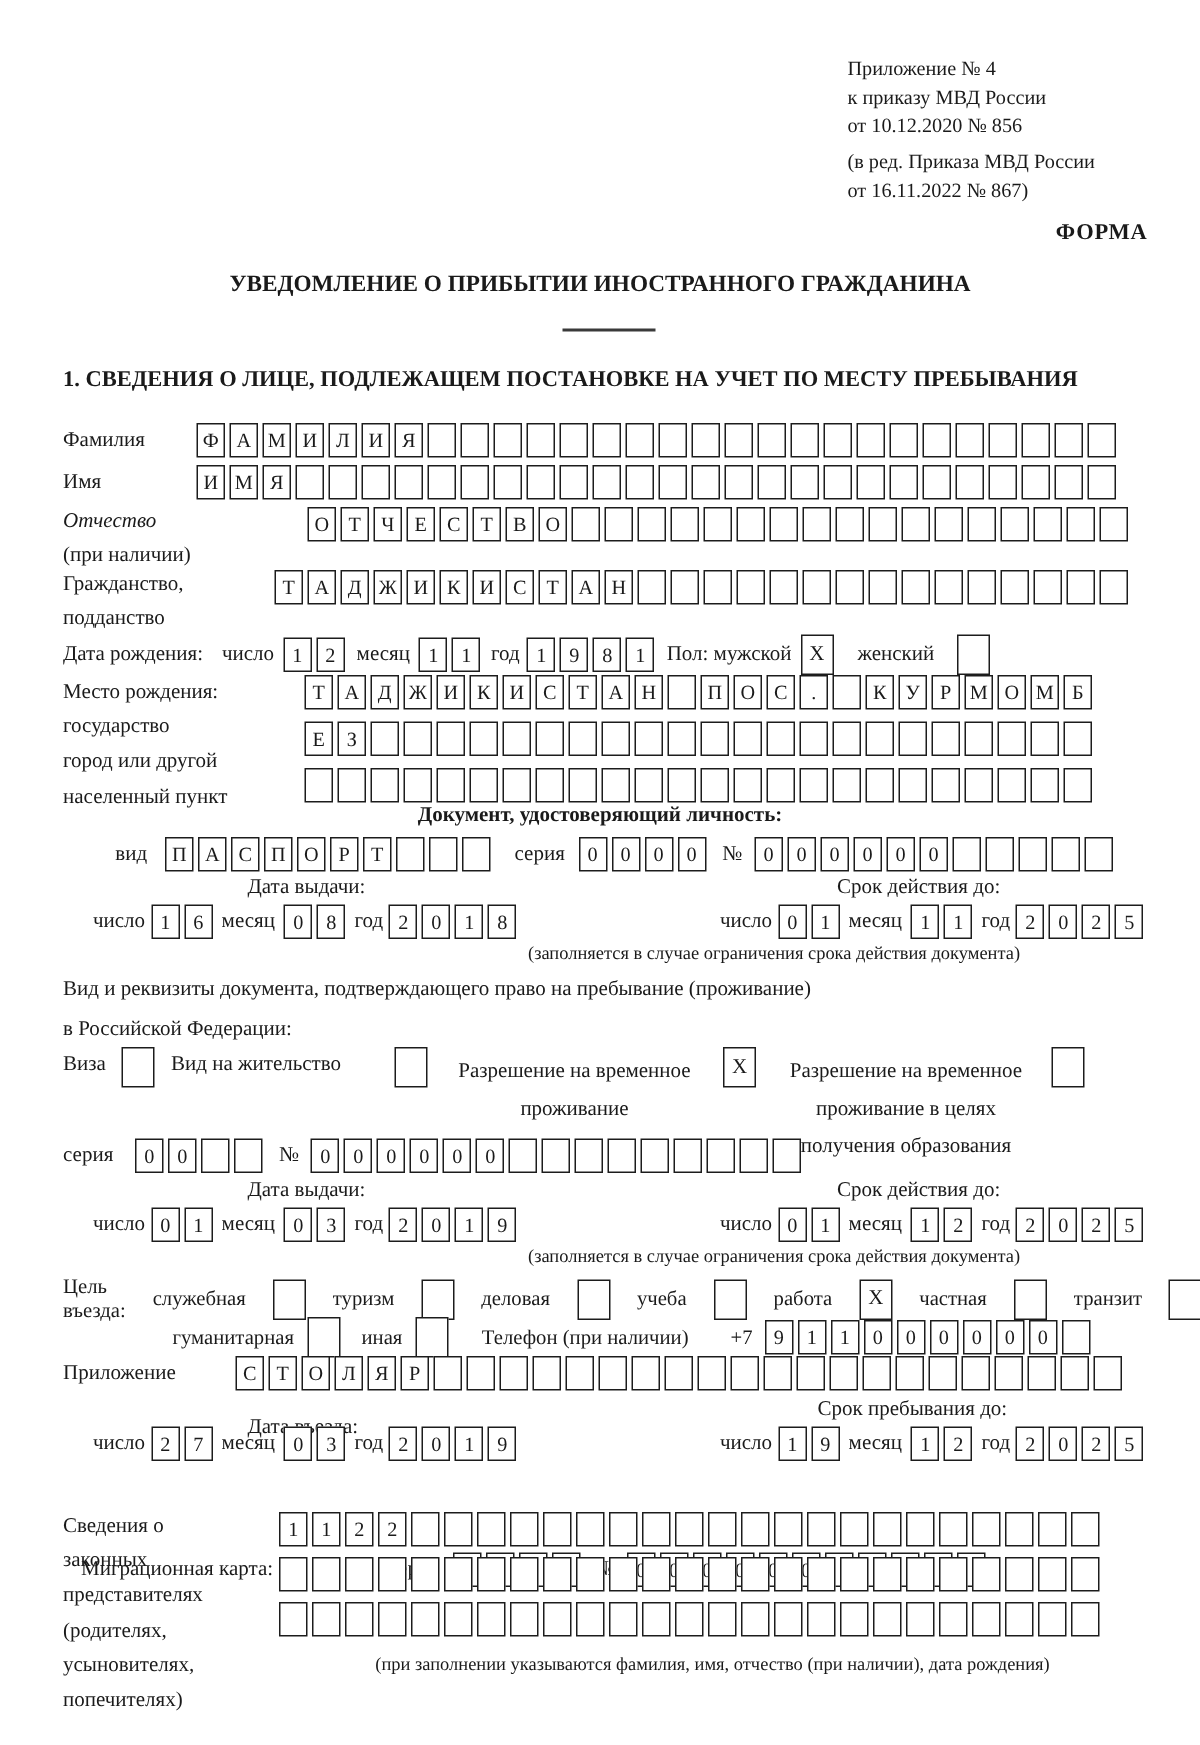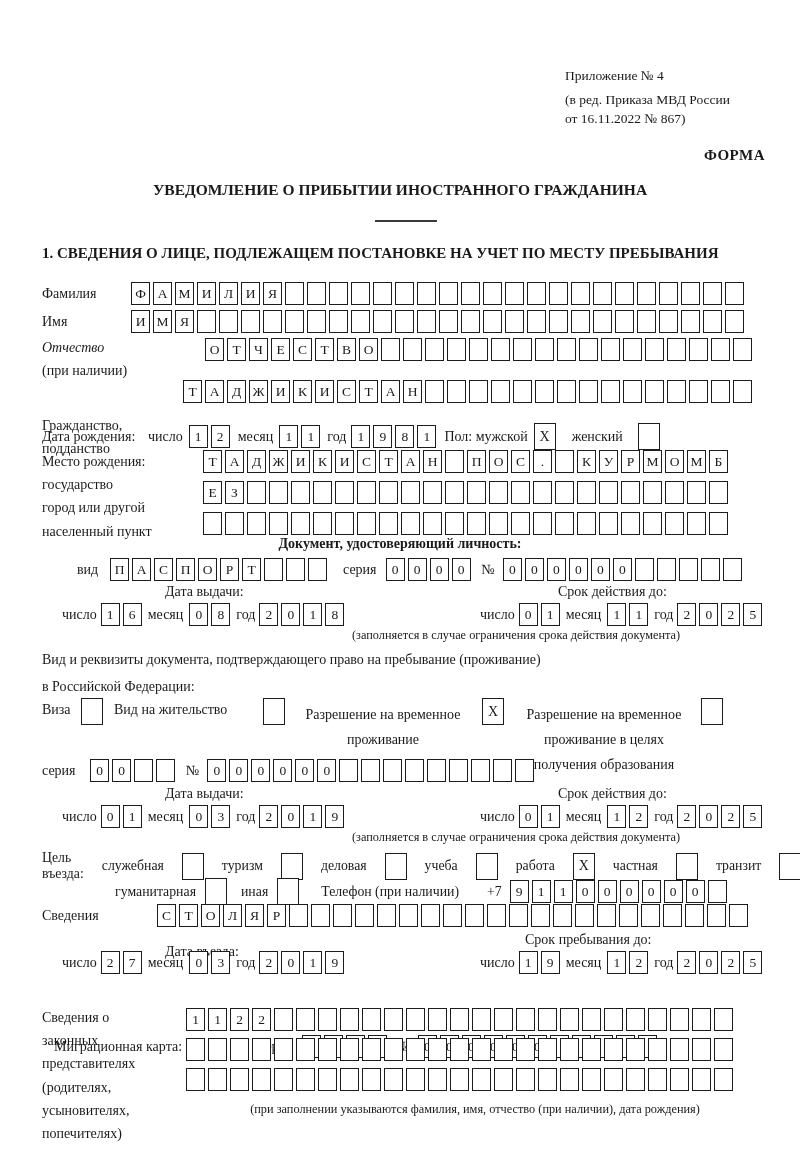--- a/index.html
+++ b/index.html
@@ -23,22 +23,24 @@
   .labcol{line-height:23.2px;}
   .blank{display:inline-block;width:62px;border-bottom:2px solid #3a3a3a;
          margin-left:12px;transform:translateY(3px);}
   .ctr{text-align:center;}
 </style>
 </head>
 <body>
 
 <div class="pg">
 
-  <div class="abs hdr" style="left:565px;top:36px;width:210px;margin-top:30px;">
+  <div class="abs hdr" style="left:565px;top:36px;width:210px;">
     <div>Приложение № 4</div>
+    <div>к приказу МВД России</div>
+    <div>от 10.12.2020 № 856</div>
     <div style="margin-top:5px;">(в ред. Приказа МВД России</div>
     <div>от 16.11.2022 № 867)</div>
   </div>
 
   <div class="abs b" style="left:565px;top:147px;width:200px;text-align:right;font-size:15px;letter-spacing:.5px;">ФОРМА</div>
 
   <div class="abs b ctr" style="left:0;top:181px;width:800px;font-size:15.5px;">УВЕДОМЛЕНИЕ О ПРИБЫТИИ ИНОСТРАННОГО ГРАЖДАНИНА</div>
   <div class="abs ctr" style="left:0;top:205px;width:800px;font-size:15.5px;">
     <span class="blank"></span>
   </div>
@@ -141,21 +143,21 @@
         <span class="cell"></span>
         <span class="cell"></span>
         <span class="cell"></span>
         <span class="cell"></span>
         <span class="cell"></span>
         <span class="cell"></span>
       </span>
   </div>
 
   <div class="rowtop" style="left:42px;top:379px;">
-    <span class="lab2" style="width:141px;flex:none;margin-top:36px;">
+    <span class="lab2" style="width:141px;flex:none;">
       <span style="display:block;">Гражданство,</span>
       <span style="display:block;">подданство</span>
     </span>
     <span class="cells" style="margin-top:1px;">
         <span class="cell">Т</span>
         <span class="cell">А</span>
         <span class="cell">Д</span>
         <span class="cell">Ж</span>
         <span class="cell">И</span>
         <span class="cell">К</span>
@@ -503,21 +505,21 @@
         <span class="cell">0</span>
         <span class="cell">0</span>
         <span class="cell">0</span>
         <span class="cell">0</span>
         <span class="cell">0</span>
         <span class="cell"></span>
       </span>
   </div>
 
   <div class="row" style="left:42px;top:904px;">
-    <span style="width:115px;flex:none;">Сведения</span>
+    <span style="width:115px;flex:none;">Приложение</span>
     <span class="cells">
         <span class="cell">С</span>
         <span class="cell">Т</span>
         <span class="cell">О</span>
         <span class="cell">Л</span>
         <span class="cell">Я</span>
         <span class="cell">Р</span>
         <span class="cell"></span>
         <span class="cell"></span>
         <span class="cell"></span>
@@ -536,21 +538,21 @@
         <span class="cell"></span>
         <span class="cell"></span>
         <span class="cell"></span>
         <span class="cell"></span>
         <span class="cell"></span>
         <span class="cell"></span>
       </span>
   </div>
 
   <div class="abs" style="left:165px;top:932px;margin-top:12px;">Дата въезда:</div>
-  <div class="abs" style="left:525px;top:932px;">Срок пребывания до:</div>
+  <div class="abs" style="left:545px;top:932px;">Срок пребывания до:</div>
 
   <div class="row" style="left:62px;top:951px;">
     <span>число</span>
     <span class="cells" style="margin:0 6px 0 4px;">
         <span class="cell">2</span>
         <span class="cell">7</span>
       </span>
     <span>месяц</span>
     <span class="cells" style="margin:0 6px 0 6px;">
         <span class="cell">0</span>

